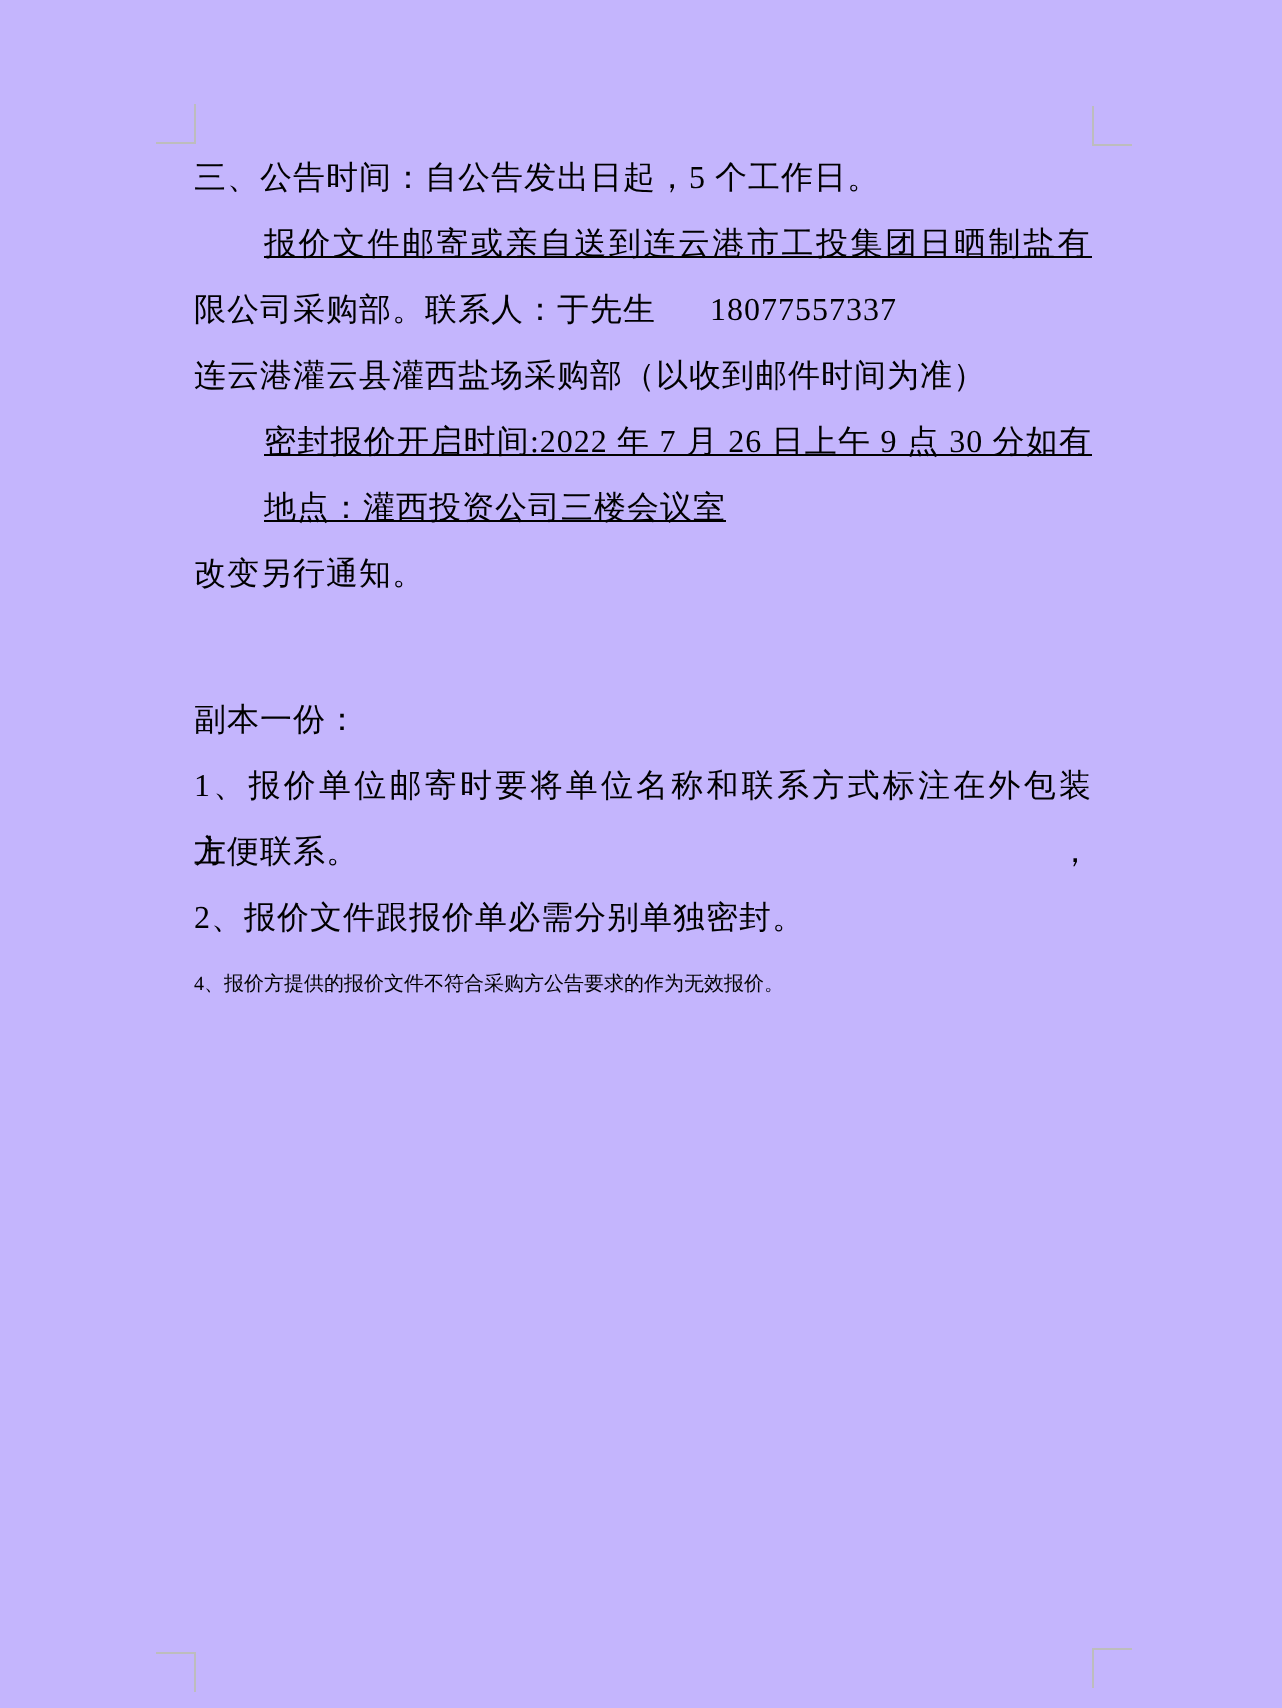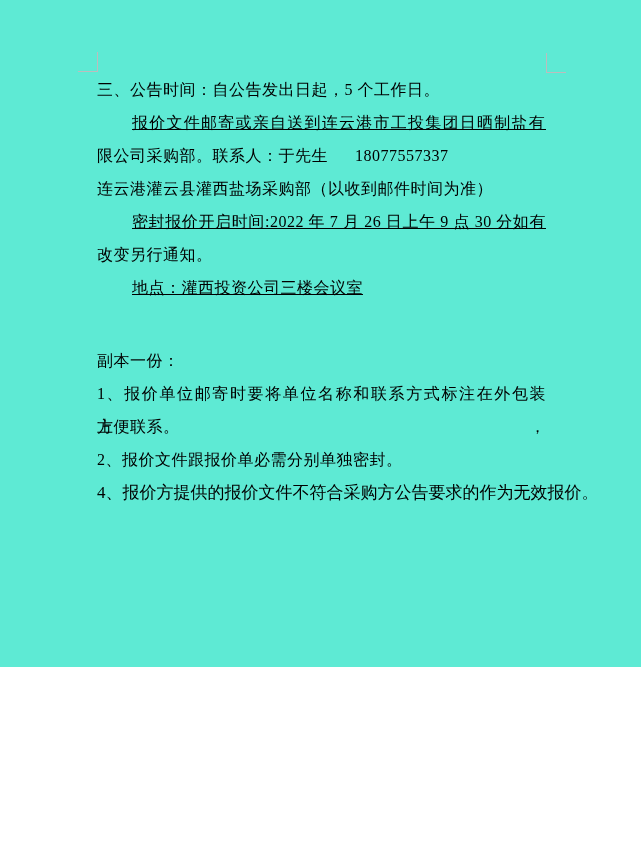--- a/index.html
+++ b/index.html
@@ -3,22 +3,22 @@
 <meta charset="utf-8">
 <style>
   html, body {
     margin: 0;
     padding: 0;
     background: #ffffff;
   }
   .page {
     position: relative;
     width: 641px;
-    height: 667px;
-    background: #5eead4;
+    height: 854px;
+    background: #c4b5fd;
     overflow: hidden;
     font-family: "Liberation Serif", "DejaVu Serif", serif;
     color: #000000;
   }
   
   .crop {
     position: absolute;
     width: 19px;
     height: 19px;
   }
@@ -42,21 +42,21 @@
     overflow: visible;
   }
   .indent { padding-left: 35px; text-decoration: underline; }
   .just {
     white-space: normal;
     text-align: justify;
     text-align-last: justify;
   }
   .stretch { letter-spacing: 1.2px; }
   .small {
-    font-size: 17px;
+    font-size: 10px;
     letter-spacing: 0;
   }
   .spacer {
     height: 40px;
   }
 </style>
 </head>
 <body>
 
 <div class="page">
@@ -65,22 +65,22 @@
   <div class="crop tr"></div>
   <div class="crop bl"></div>
   <div class="crop br"></div>
 
   <div class="content">
     <div class="line">三、公告时间：自公告发出日起，5 个工作日。</div>
     <div class="line indent stretch just">报价文件邮寄或亲自送到连云港市工投集团日晒制盐有</div>
     <div class="line">限公司采购部。联系人：于先生      18077557337</div>
     <div class="line">连云港灌云县灌西盐场采购部（以收到邮件时间为准）</div>
     <div class="line indent just">密封报价开启时间:2022 年 7 月 26 日上午 9 点 30 分如有</div>
+    <div class="line indent">地点：灌西投资公司三楼会议室</div>
     <div class="line">改变另行通知。</div>
-    <div class="line indent">地点：灌西投资公司三楼会议室</div>
 
     <div class="spacer"></div>
 
     <div class="line">副本一份：</div>
     <div class="line just">1、报价单位邮寄时要将单位名称和联系方式标注在外包装上，</div>
     <div class="line">方便联系。</div>
     <div class="line">2、报价文件跟报价单必需分别单独密封。</div>
     <div class="line small">4、报价方提供的报价文件不符合采购方公告要求的作为无效报价。</div>
   </div>
 

